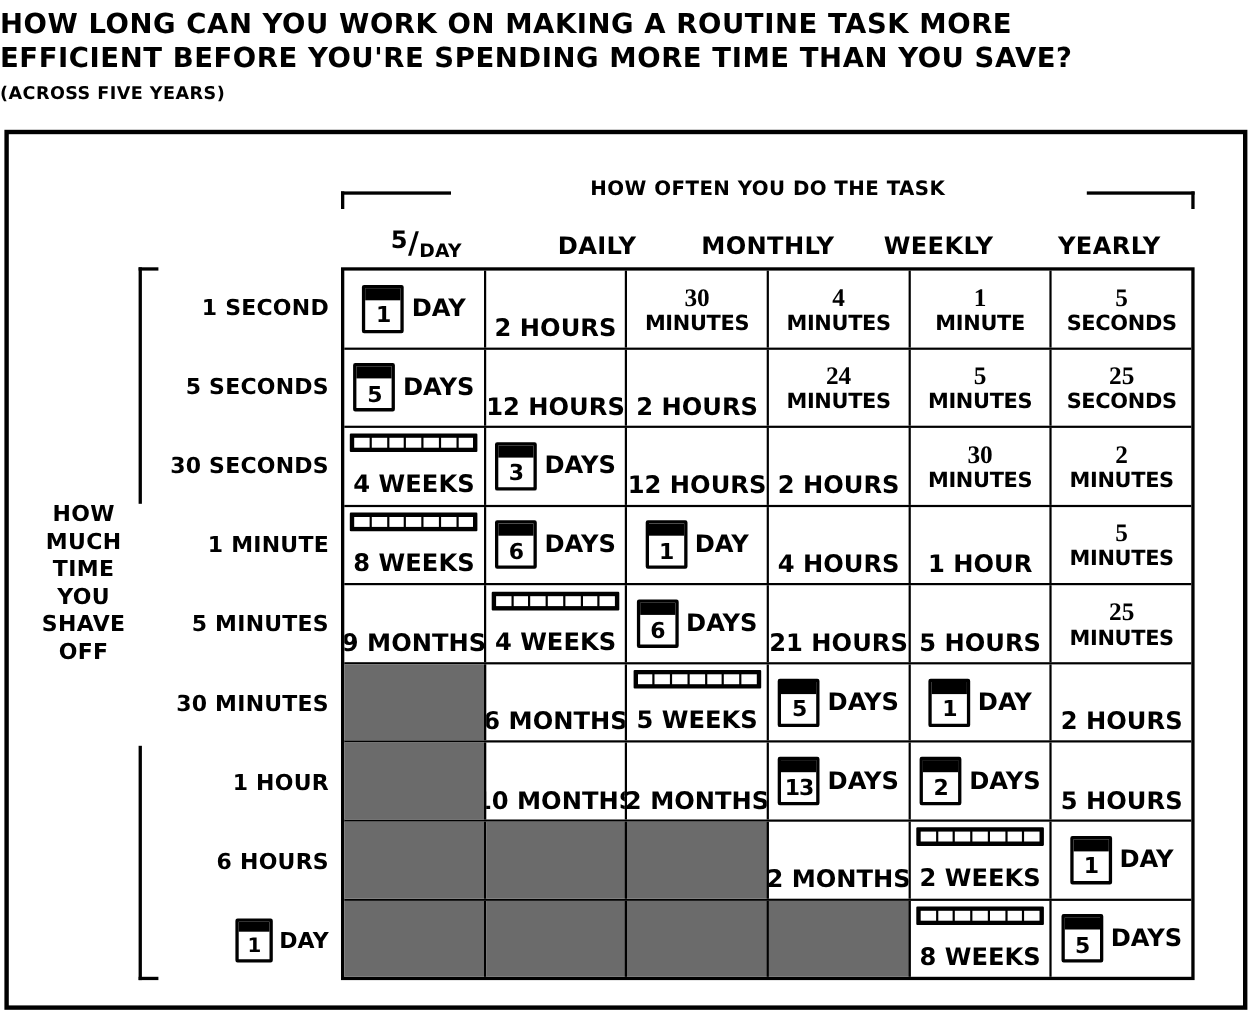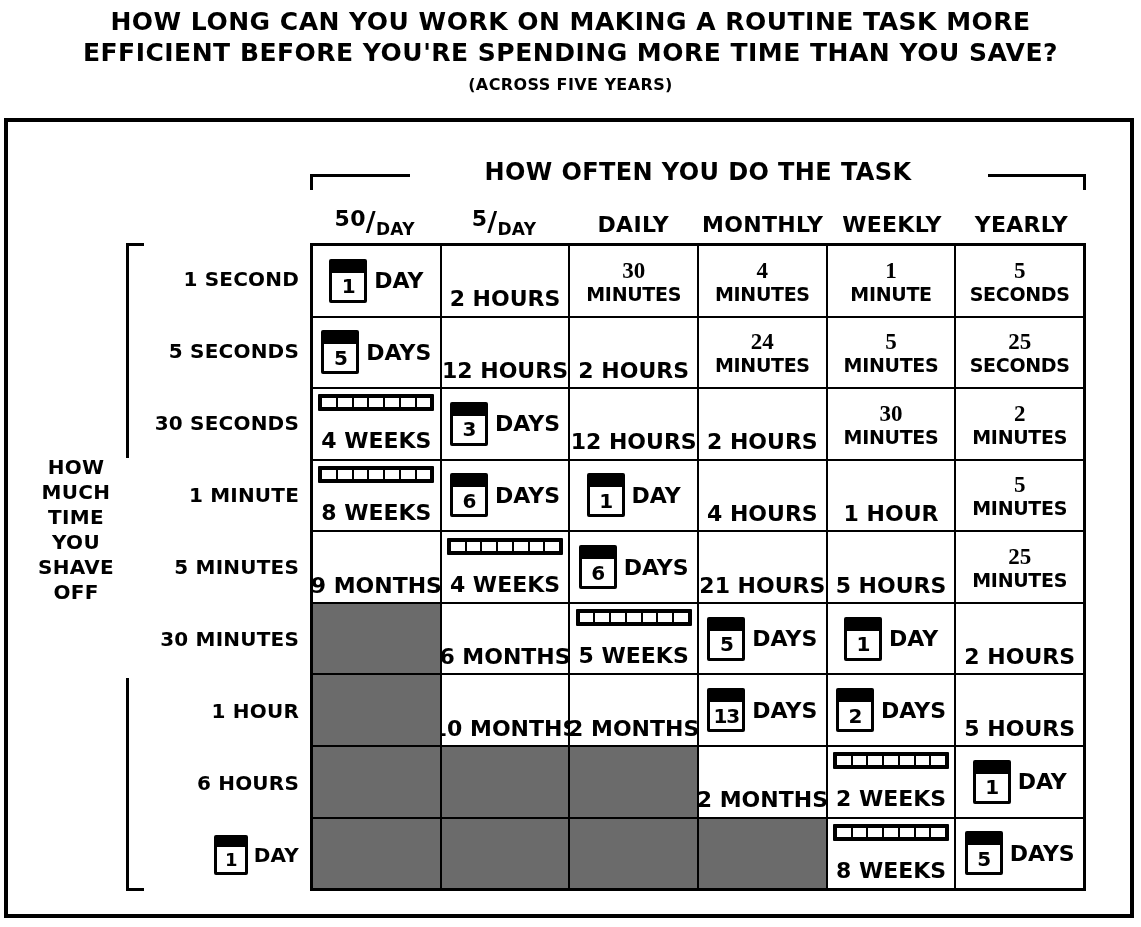--- a/index.html
+++ b/index.html
@@ -15,21 +15,21 @@
     overflow: hidden;
     position: relative;
   }
 
   
   #title-block {
     position: absolute;
     left: 0;
     top: 6px;
     width: 1141px;
-    text-align: center;
+    text-align: left;
   }
   .title-line {
     font-family: "DejaVu Sans", sans-serif;
     font-weight: 700;
     font-size: 25px;
     letter-spacing: 0.5px;
     line-height: 31px;
     text-transform: uppercase;
     white-space: nowrap;
   }
@@ -82,21 +82,21 @@
   }
   #col-group-bracket .tick-left  { left: 0; }
   #col-group-bracket .tick-right { right: 0; }
   #col-group-label {
     position: absolute;
     left: 0; right: 0;
     top: -2px;
     text-align: center;
     font-family: "DejaVu Sans", sans-serif;
     font-weight: 700;
-    font-size: 24px;
+    font-size: 18px;
     letter-spacing: 0.4px;
     text-transform: uppercase;
     line-height: 22px;
     white-space: nowrap;
   }
 
   
   #col-headers {
     position: absolute;
     left: 310px;
@@ -359,23 +359,20 @@
 <div id="col-group-bracket">
   <div class="tick-left"></div>
   <div class="bar-left"></div>
   <div id="col-group-label">HOW OFTEN YOU DO THE TASK</div>
   <div class="bar-right"></div>
   <div class="tick-right"></div>
 </div>
 
 <div id="col-headers">
     <div class="col-header">
-      <span class="frac"><span class="num">50</span><span class="slash">/</span><span class="den">DAY</span></span>
-    </div>
-    <div class="col-header">
       <span class="frac"><span class="num">5</span><span class="slash">/</span><span class="den">DAY</span></span>
     </div>
     <div class="col-header">
       <span>DAILY</span>
     </div>
     <div class="col-header">
       <span>MONTHLY</span>
     </div>
     <div class="col-header">
       <span>WEEKLY</span>

